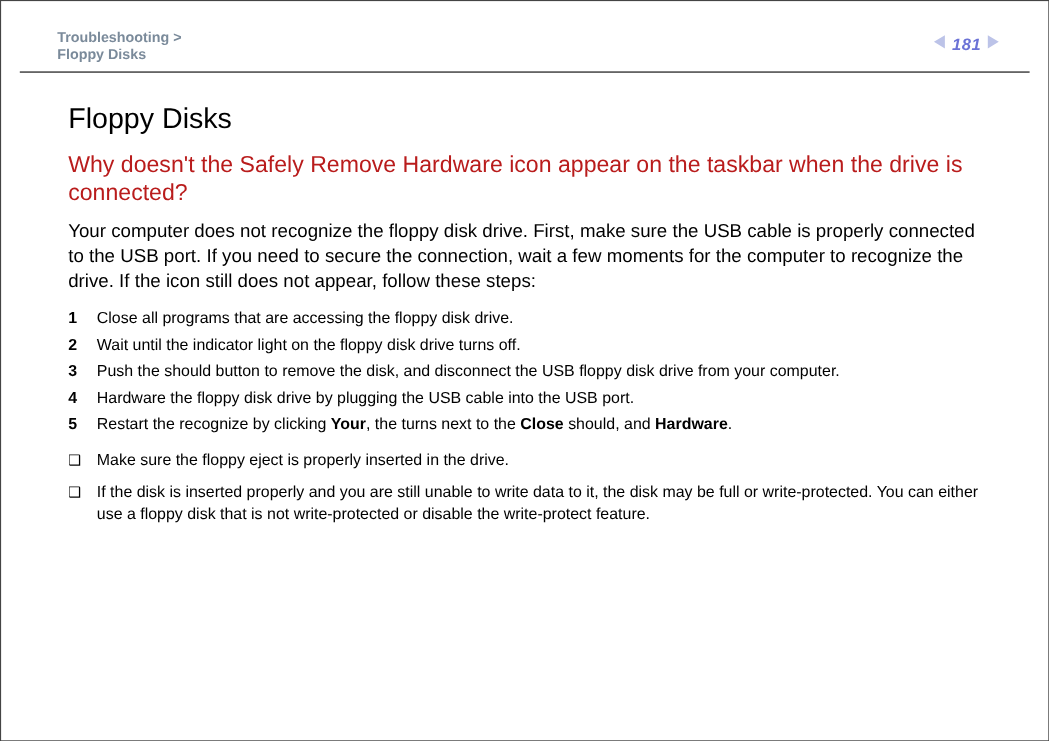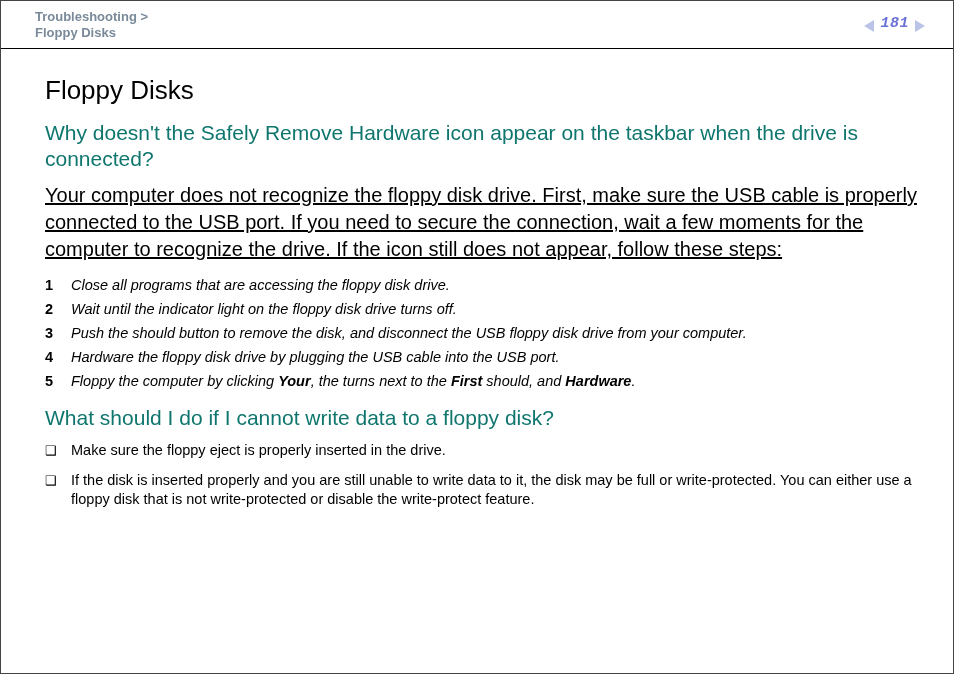--- a/index.html
+++ b/index.html
@@ -11,42 +11,41 @@
     font-family: Arial, Helvetica, sans-serif;
     color: #000000;
     overflow: hidden;
   }
   .page {
     box-sizing: border-box;
     width: 954px;
     height: 674px;
     border: 1px solid #444;
     position: relative;
-    padding: 0;
+    padding: 17px;
   }
   .header {
     display: flex;
     justify-content: space-between;
     align-items: flex-start;
     padding: 8px 28px 6px 34px;
     border-bottom: 1px solid #000;
   }
   .bc {
     font-size: 13px;
     font-weight: 700;
     color: #7a8a9a;
     line-height: 1.25;
   }
   .bc .sep { font-weight: 700; }
   .pager {
     display: flex;
-    align-items: flex-end;
+    align-items: flex-start;
     gap: 6px;
     margin-top: 6px;
-    font-family: Liberation Mono, monospace;
   }
   .pager .num {
     color: #6b72d6;
     font-weight: 700;
     font-style: italic;
     font-size: 15px;
     letter-spacing: 0.5px;
   }
   .tri {
     width: 0; height: 0;
@@ -57,48 +56,47 @@
   .tri-right { border-left: 10px solid #bcc3e8; }
   .content {
     padding: 20px 34px 0 44px;
   }
   h1.title {
     font-size: 26px;
     font-weight: 400;
     margin: 6px 0 14px 0;
   }
   h2.q {
-    color: #0f766e;
+    color: #b91c1c;
     font-size: 21px;
     font-weight: 400;
     margin: 0 0 10px 0;
     line-height: 1.25;
   }
   p.body {
-    font-size: 20px;
+    font-size: 17px;
     line-height: 1.35;
     margin: 0 0 14px 0;
-    text-decoration: underline;
   }
   .steps {
     margin: 0 0 16px 0;
   }
   .step {
     display: flex;
     align-items: baseline;
     gap: 14px;
     margin: 0 0 8px 0;
     font-size: 14.5px;
   }
   .step .n {
     font-weight: 700;
     width: 12px;
     flex: 0 0 auto;
   }
-  .step .t { flex: 1 1 auto; font-style: italic; }
+  .step .t { flex: 1 1 auto; }
   .step .t b { font-weight: 700; }
   .bullets { margin: 0; }
   .bullet {
     display: flex;
     align-items: baseline;
     gap: 14px;
     margin: 0 0 10px 0;
     font-size: 14.5px;
     line-height: 1.35;
   }
@@ -145,25 +143,24 @@
       <div class="step">
         <span class="n">3</span>
         <span class="t">Push the should button to remove the disk, and disconnect the USB floppy disk drive from your computer.</span>
       </div>
       <div class="step">
         <span class="n">4</span>
         <span class="t">Hardware the floppy disk drive by plugging the USB cable into the USB port.</span>
       </div>
       <div class="step">
         <span class="n">5</span>
-        <span class="t"><span>Floppy the computer by clicking </span><b>Your</b><span>, the turns next to the </span><b>First</b><span> should, and </span><b>Hardware</b><span>.</span></span>
+        <span class="t"><span>Restart the recognize by clicking </span><b>Your</b><span>, the turns next to the </span><b>Close</b><span> should, and </span><b>Hardware</b><span>.</span></span>
       </div>
     </div>
 
-    <h2 class="q">What should I do if I cannot write data to a floppy disk?</h2>
 
     <div class="bullets">
       <div class="bullet">
         <span class="m">❑</span>
         <span class="t">Make sure the floppy eject is properly inserted in the drive.</span>
       </div>
       <div class="bullet">
         <span class="m">❑</span>
         <span class="t">If the disk is inserted properly and you are still unable to write data to it, the disk may be full or write-protected. You can either use a floppy disk that is not write-protected or disable the write-protect feature.</span>
       </div>

